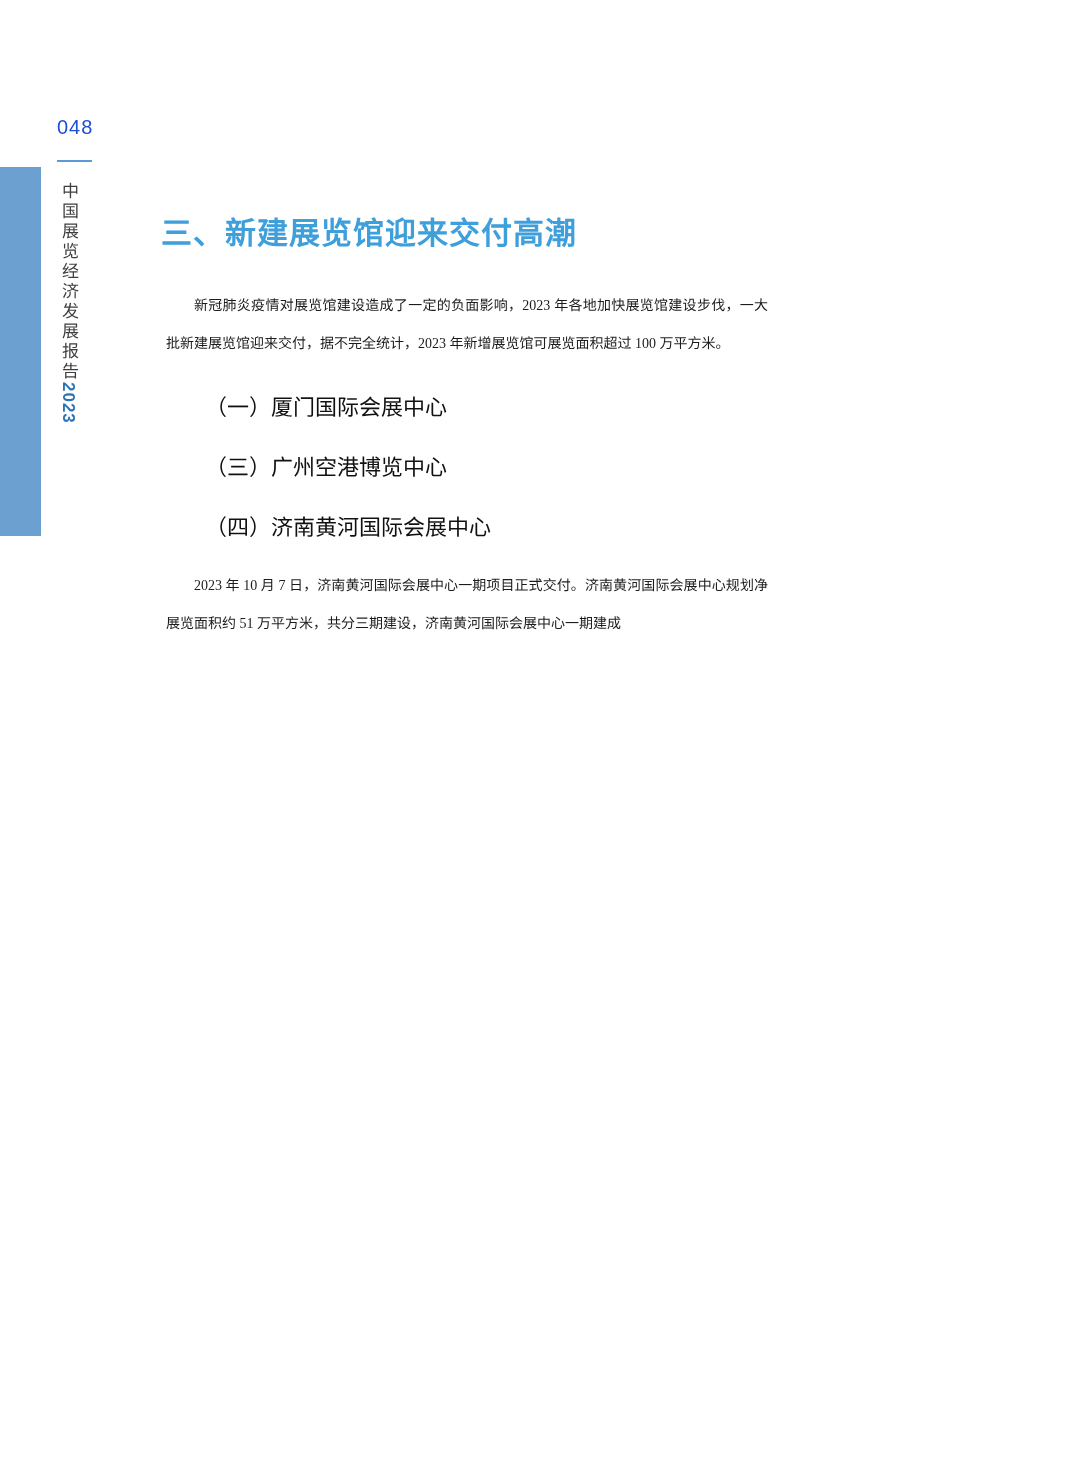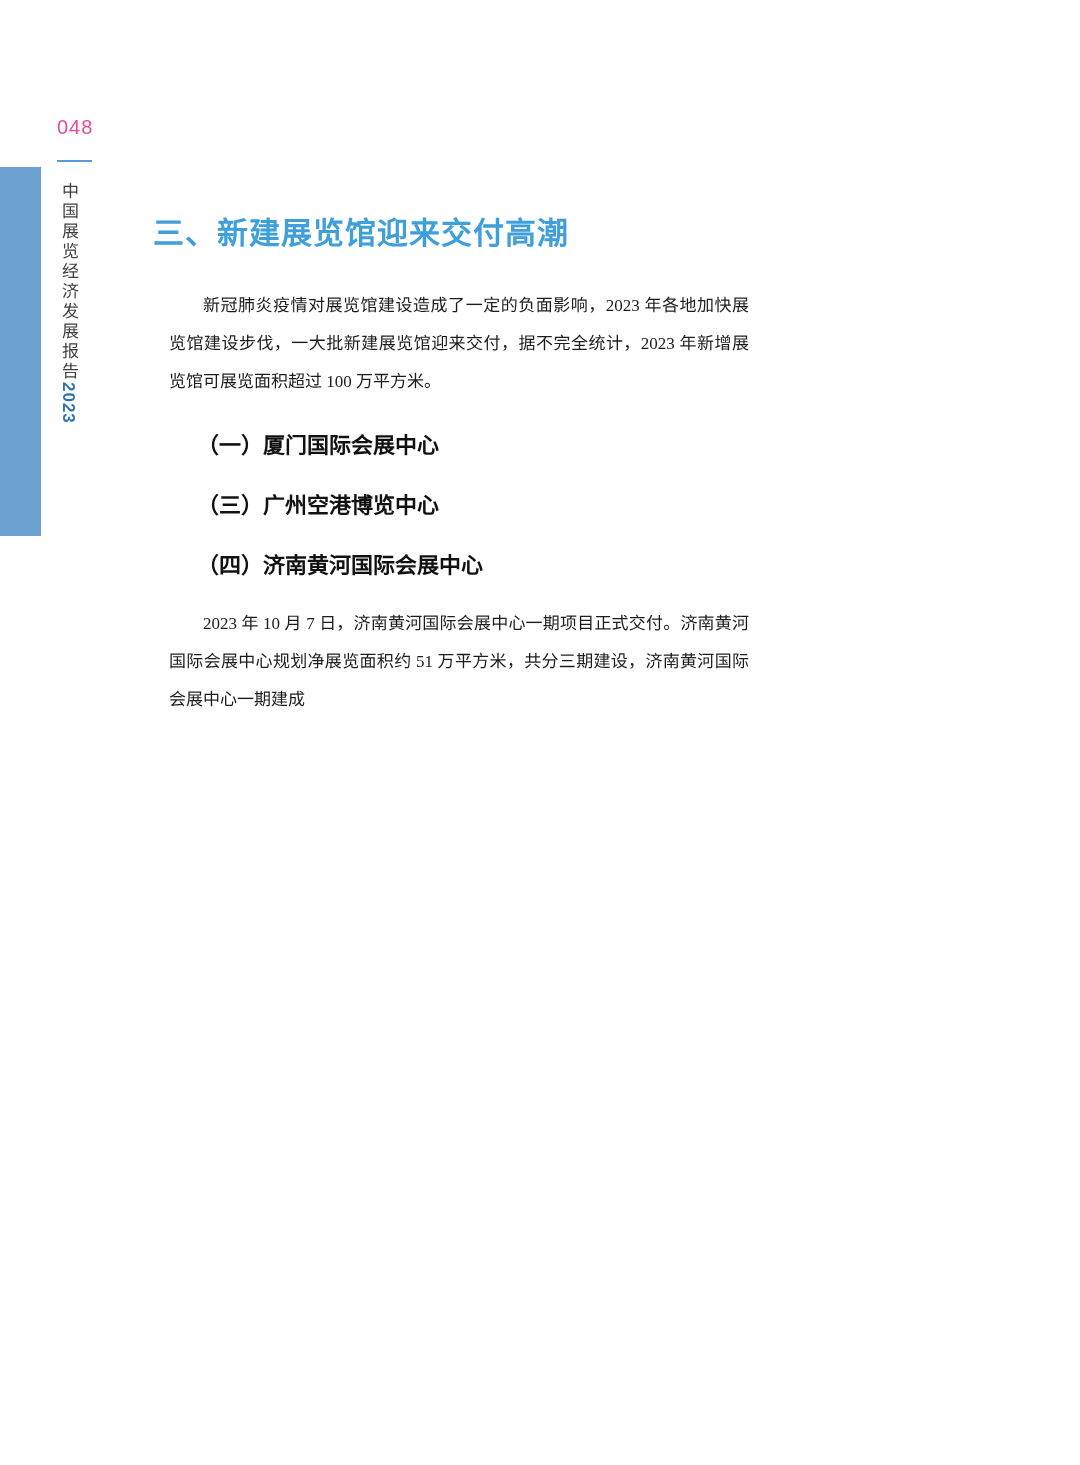--- a/index.html
+++ b/index.html
@@ -13,21 +13,21 @@
     color: #1c1c1c;
   }
 
   
   .page-number {
     position: absolute;
     left: 57px; top: 116px;
     font-family: "Liberation Sans", "DejaVu Sans", sans-serif;
     font-size: 20px;
     letter-spacing: 1px;
-    color: #ec4899;
+    color: #1d4ed8;
   }
   .page-number-rule {
     position: absolute;
     left: 57px; top: 160px;
     width: 35px; height: 2px;
     background: #5b9bd5;
   }
   .side-bar {
     position: absolute;
     left: 0; top: 167px;
@@ -47,44 +47,44 @@
   }
   .side-title .year {
     color: #2e74b5;
     font-weight: bold;
     letter-spacing: 1px;
   }
 
   
   .content {
     position: absolute;
-    left: 8px; top: 0;
+    left: 16px; top: 0;
     width: 900px;
     padding: 215px 143px 0 145px;
   }
   .section-title {
     font-family: "Liberation Sans", "DejaVu Sans", sans-serif;
     font-weight: bold;
     font-size: 31px;
     line-height: 38px;
     letter-spacing: 1px;
     color: #3e9fdb;
     margin: 0 0 34px 0;
   }
   p.body-para {
-    font-size: 17px;
+    font-size: 14px;
     line-height: 38px;
     text-align: justify;
     text-indent: 2em;
     color: #1c1c1c;
-    margin: 16px;
+    margin: 5px;
   }
   h2.sub-heading {
     font-family: "Liberation Sans", "DejaVu Sans", sans-serif;
-    font-weight: bold;
+    font-weight: normal;
     font-size: 22px;
     line-height: 30px;
     color: #111111;
     text-indent: 2em;
     margin: 30px 0 24px 0;
   }
 </style>
 </head>
 <body>
 

